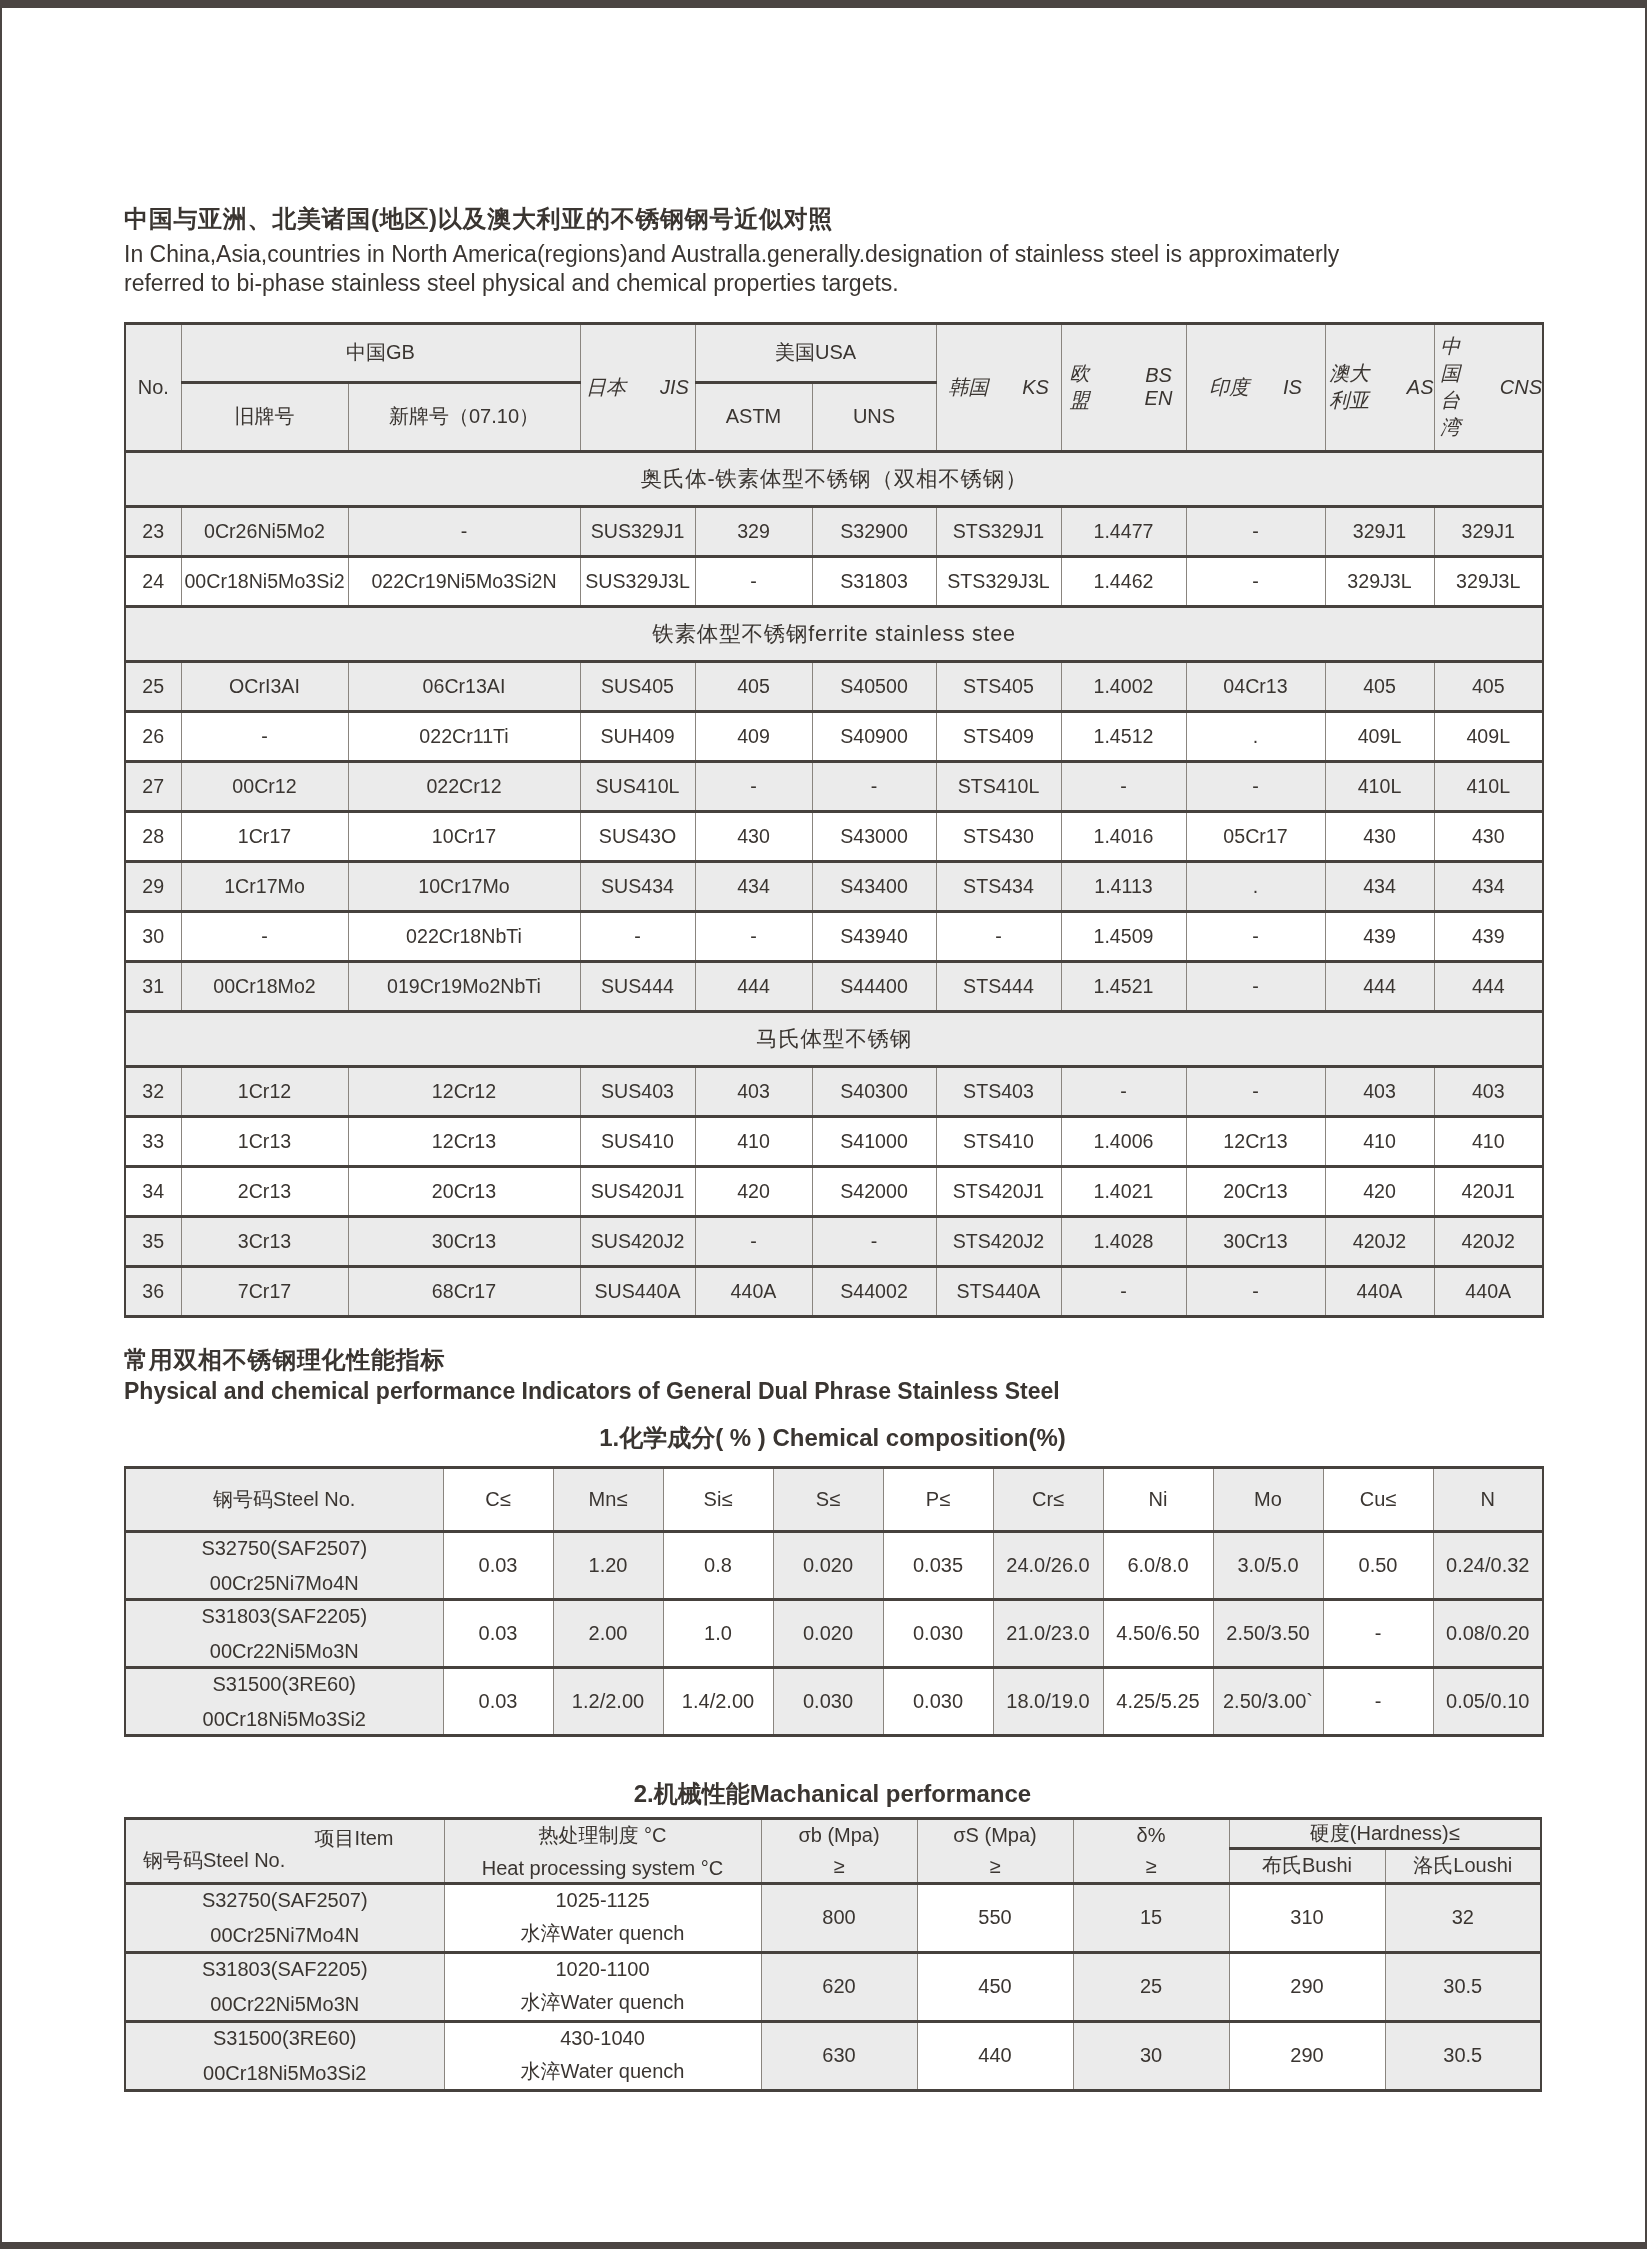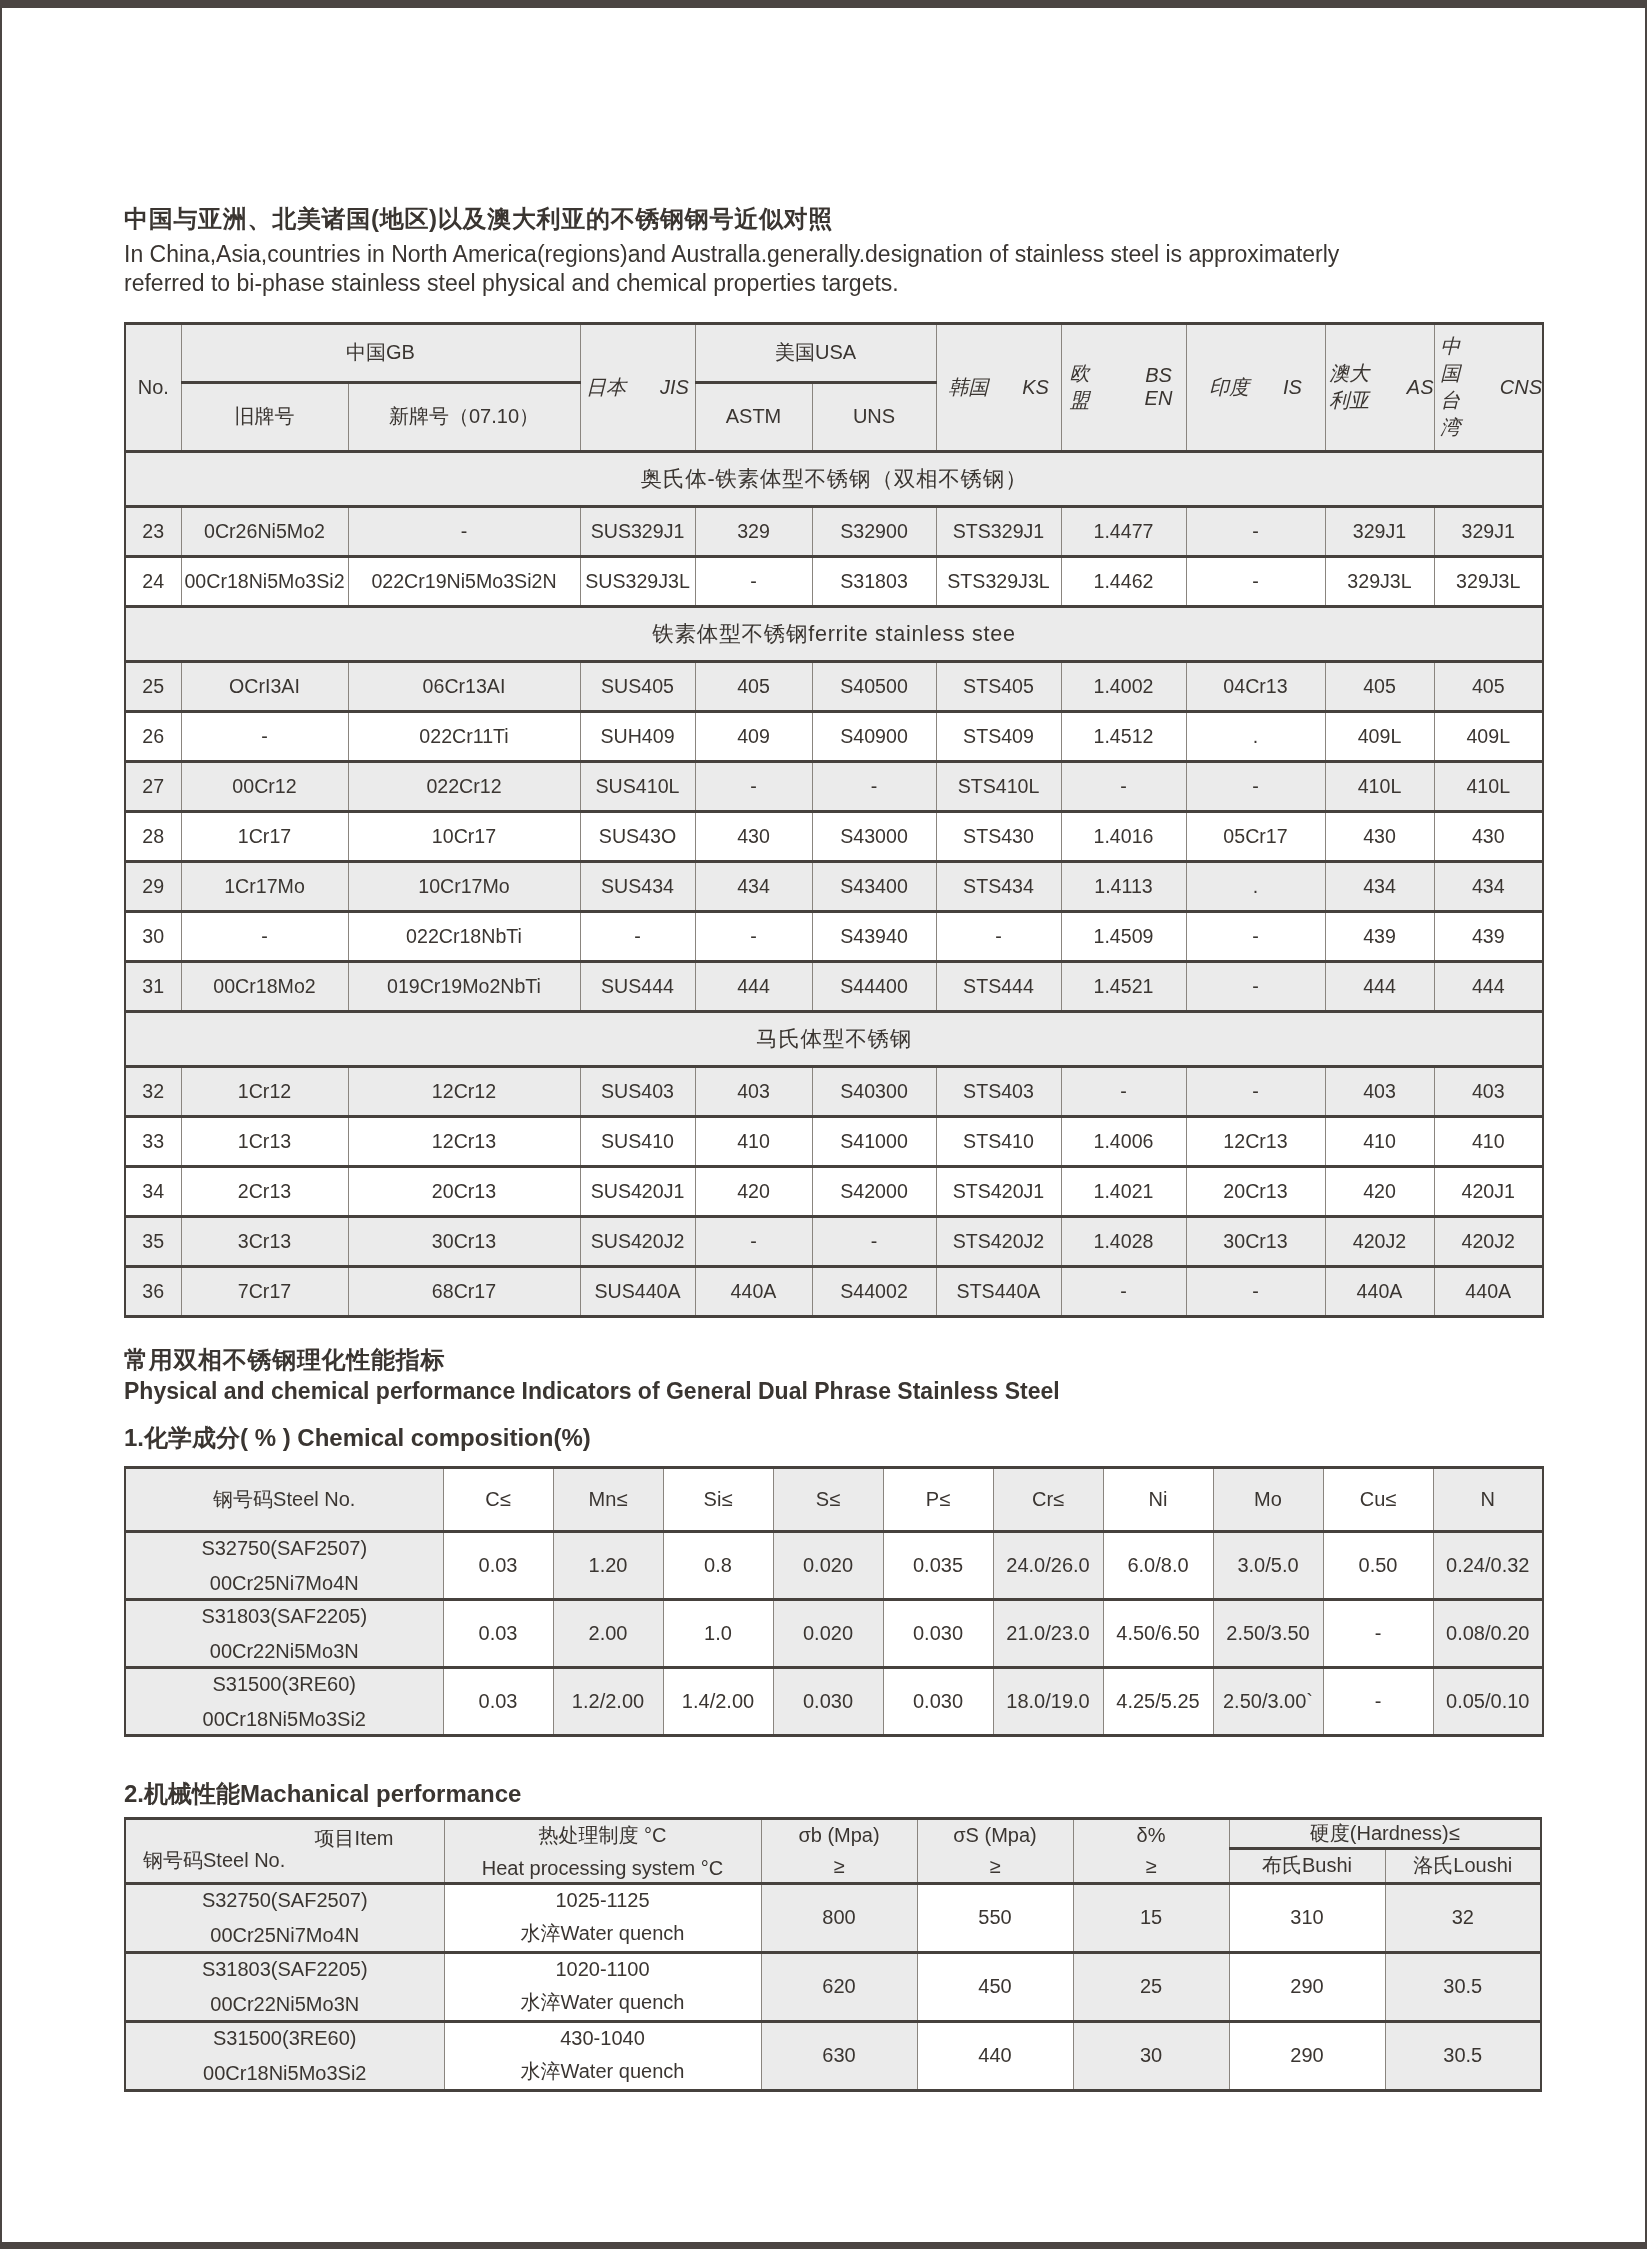--- a/index.html
+++ b/index.html
@@ -100,21 +100,21 @@
     background-image: linear-gradient(to bottom right,
       rgba(0,0,0,0) calc(50% - 1.3px),
       #57524e calc(50% - 1.3px),
       #57524e calc(50% + 1.3px),
       rgba(0,0,0,0) calc(50% + 1.3px));
   }
   .diag-item { position: absolute; top: 5.2px; right: 50px; font-size: 20px; }
   .diag-steel { position: absolute; bottom: 7.9px; left: 17px; font-size: 20px; }
   .heading2-zh { font-size: 24px; font-weight: bold; margin: 26px 0 0 0; letter-spacing: 0.7px; }
   .heading2-en { font-size: 23px; margin: 2.6px 0 0 0; font-weight: bold; }
-  .subheading { font-size: 24px; font-weight: bold; margin: 17px 0 0 0; }
+  .subheading { font-size: 24px; font-weight: bold; margin: 17px 0 0 0; text-align: center; }
   .subheading.mech { margin-top: 41px; }
 </style>
 </head>
 <body>
 
 <div class="page-frame"></div>
 
 <div class="content">
 
   <h1 class="title-zh">中国与亚洲、北美诸国(地区)以及澳大利亚的不锈钢钢号近似对照</h1>

